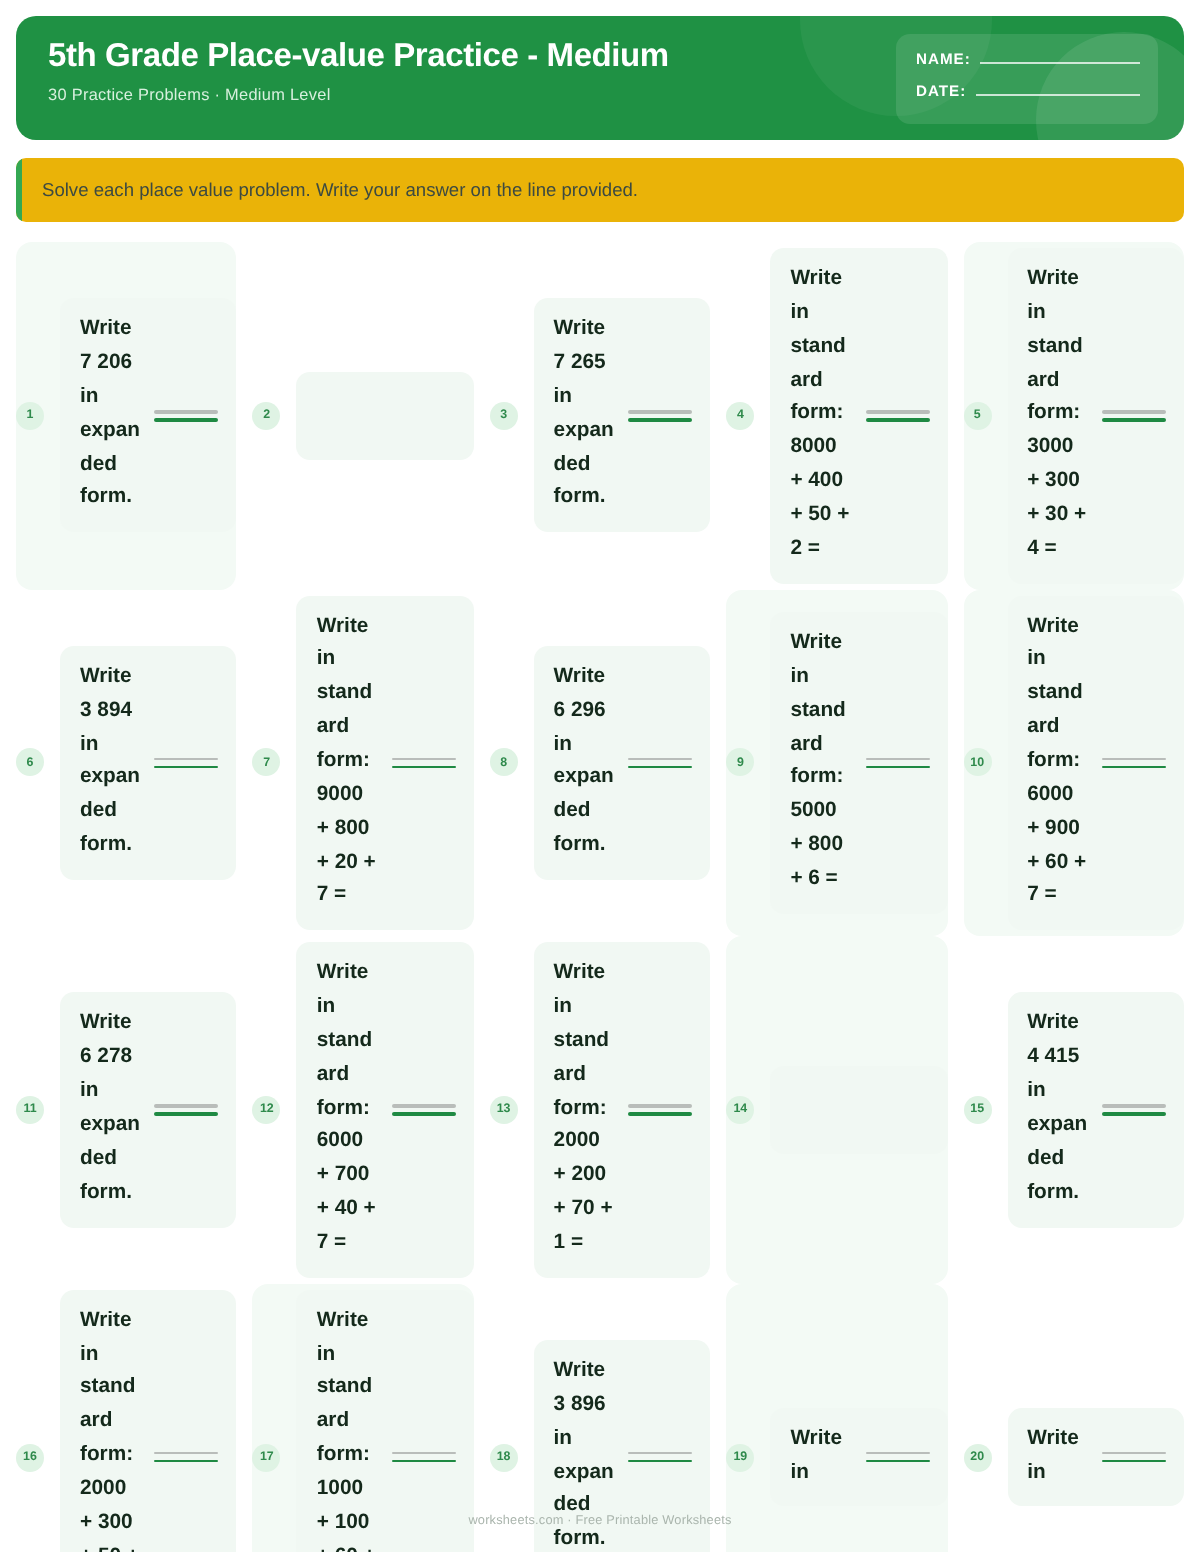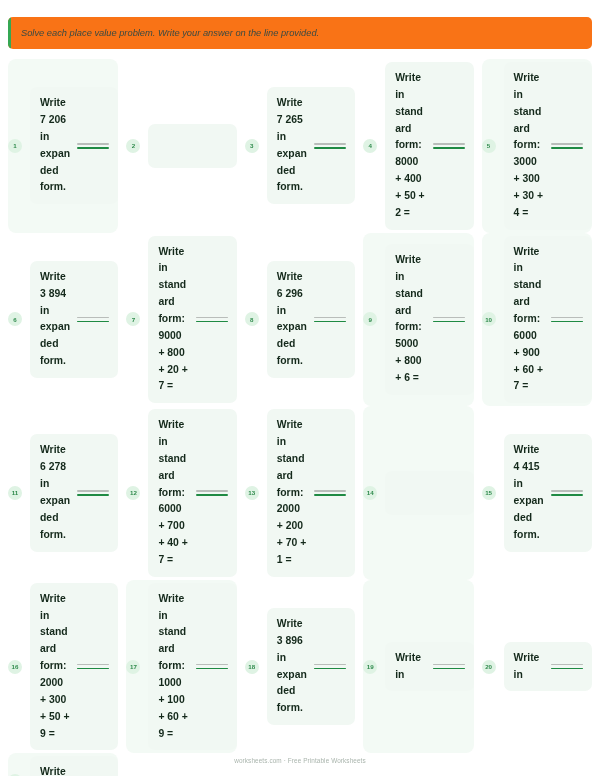--- a/index.html
+++ b/index.html
@@ -102,27 +102,26 @@
     background: rgba(255,255,255,0.75);
     margin-left: 5px;
     margin-top: 4px;
   }
 
   
   .instructions {
     margin-top: 9px;
     height: 32px;
     border-radius: 5px;
-    background: #f97316;
+    background: #eab308;
     display: flex;
     align-items: center;
     position: relative;
     padding-left: 13px;
     overflow: hidden;
-    font-style: italic;
   }
   .instructions-accent {
     position: absolute;
     left: 0; top: 0; bottom: 0;
     width: 3px;
     background: #34a853;
     border-radius: 5px 0 0 5px;
   }
   .instructions-text {
     font-size: 9.3px;
@@ -221,20 +220,35 @@
     color: #aab5ad;
     letter-spacing: 0.1px;
     pointer-events: none;
   }
 </style>
 </head>
 <body>
 
 <div class="page">
 
+  <div class="header">
+    <div class="header-title">5th Grade Place-value Practice - Medium</div>
+    <div class="header-sub">30 Practice Problems · Medium Level</div>
+
+    <div class="namebox">
+      <div class="namebox-row">
+        <span class="namebox-label">NAME:</span>
+        <span class="namebox-line"></span>
+      </div>
+      <div class="namebox-row">
+        <span class="namebox-label">DATE:</span>
+        <span class="namebox-line"></span>
+      </div>
+    </div>
+  </div>
 
   <div class="instructions">
     <span class="instructions-accent"></span>
     <span class="instructions-text">Solve each place value problem. Write your answer on the line provided.</span>
   </div>
 
   <div class="grid" id="problem-grid">
       <div class="cell tint">
         <div class="card">
           <div class="badge">1</div>

